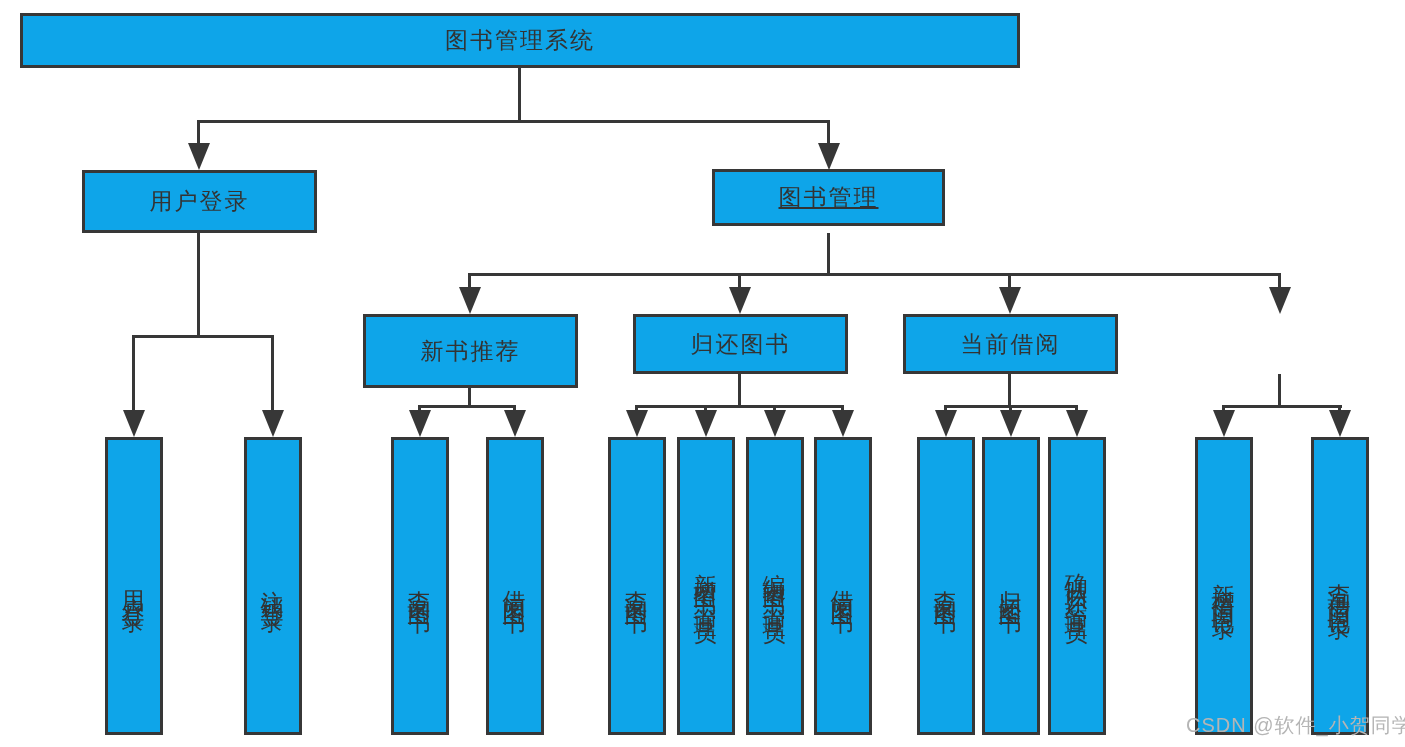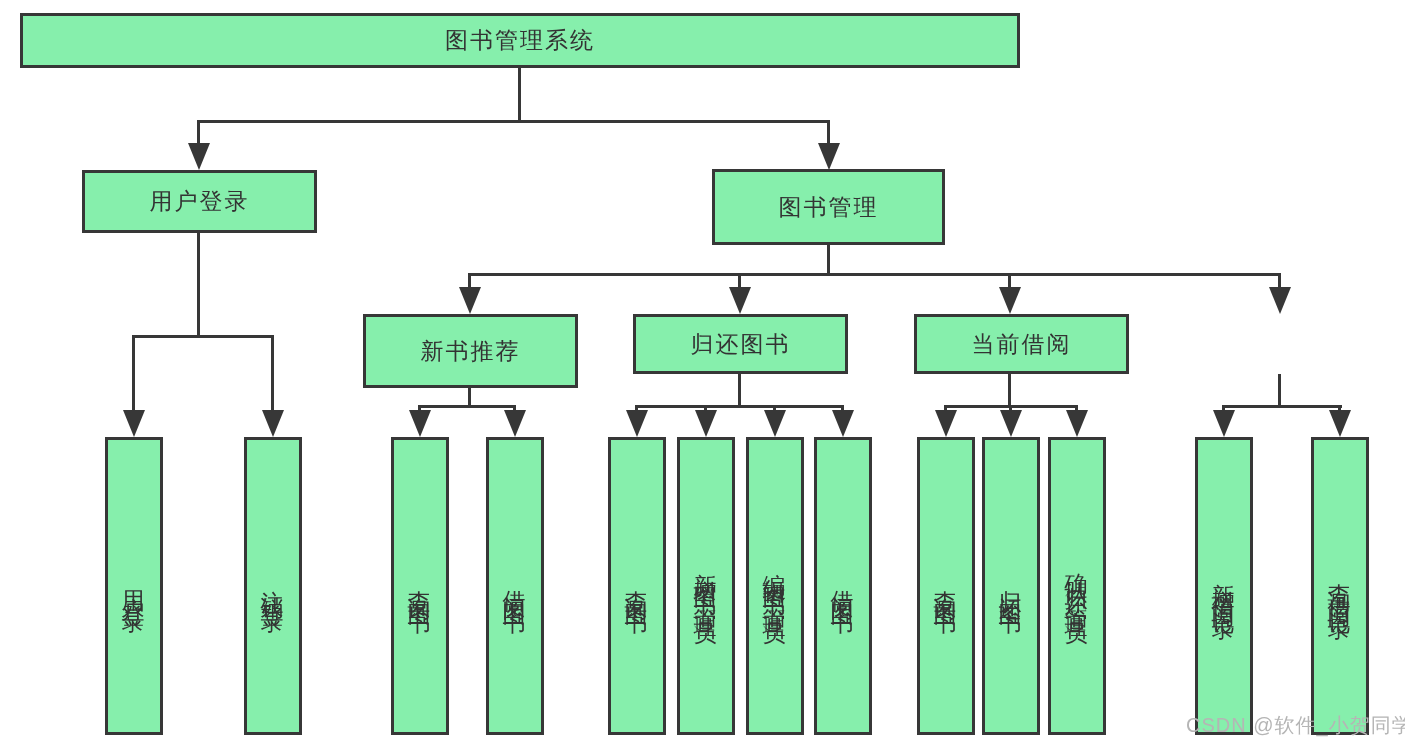--- a/index.html
+++ b/index.html
@@ -12,21 +12,21 @@
     position:relative;
     width:1405px;height:747px;
     background:#ffffff;
     overflow:hidden;
     font-family:"Liberation Sans", sans-serif;
   }
   .node{
     position:absolute;
     box-sizing:border-box;
     border:3px solid var(--line);
-    background:#86efac;
+    background:#0ea5e9;
     display:flex;
     align-items:center;
     justify-content:center;
     color:var(--text);
     font-size:23px;
     letter-spacing:2px;
     white-space:nowrap;
     z-index:2;
   }
   .node.v{
@@ -118,25 +118,25 @@
 
   <div class="hline" style="left:1222px;top:405px;width:120px;"></div>
   <div class="vline" style="left:1222px;top:405px;height:8px;"></div>
   <div class="arrow" style="left:1213px;top:410px;"></div>
   <div class="vline" style="left:1338px;top:405px;height:8px;"></div>
   <div class="arrow" style="left:1329px;top:410px;"></div>
 
   <div class="node h" style="left:20px;top:13px;width:1000px;height:55px;">图书管理系统</div>
 
   <div class="node h" style="left:82px;top:170px;width:235px;height:63px;">用户登录</div>
-  <div class="node h" style="left:712px;top:169px;width:233px;height:76px;">图书管理</div>
+  <div class="node h" style="left:712px;top:169px;width:233px;height:57px;text-decoration:underline;">图书管理</div>
 
   <div class="node h" style="left:363px;top:314px;width:215px;height:74px;">新书推荐</div>
   <div class="node h" style="left:633px;top:314px;width:215px;height:60px;">归还图书</div>
-  <div class="node h" style="left:903px;top:314px;width:215px;height:60px;margin-left:11px;">当前借阅</div>
+  <div class="node h" style="left:903px;top:314px;width:215px;height:60px;">当前借阅</div>
 
   <div class="node v" style="left:105px;top:437px;width:58px;height:298px;">用户登录</div>
   <div class="node v" style="left:244px;top:437px;width:58px;height:298px;">注销登录</div>
 
   <div class="node v" style="left:391px;top:437px;width:58px;height:298px;">查询图书</div>
   <div class="node v" style="left:486px;top:437px;width:58px;height:298px;">借阅图书</div>
 
   <div class="node v" style="left:608px;top:437px;width:58px;height:298px;">查询图书</div>
   <div class="node v" style="left:677px;top:437px;width:58px;height:298px;">新增图书（管理员）</div>
   <div class="node v" style="left:746px;top:437px;width:58px;height:298px;">编辑图书（管理员）</div>

